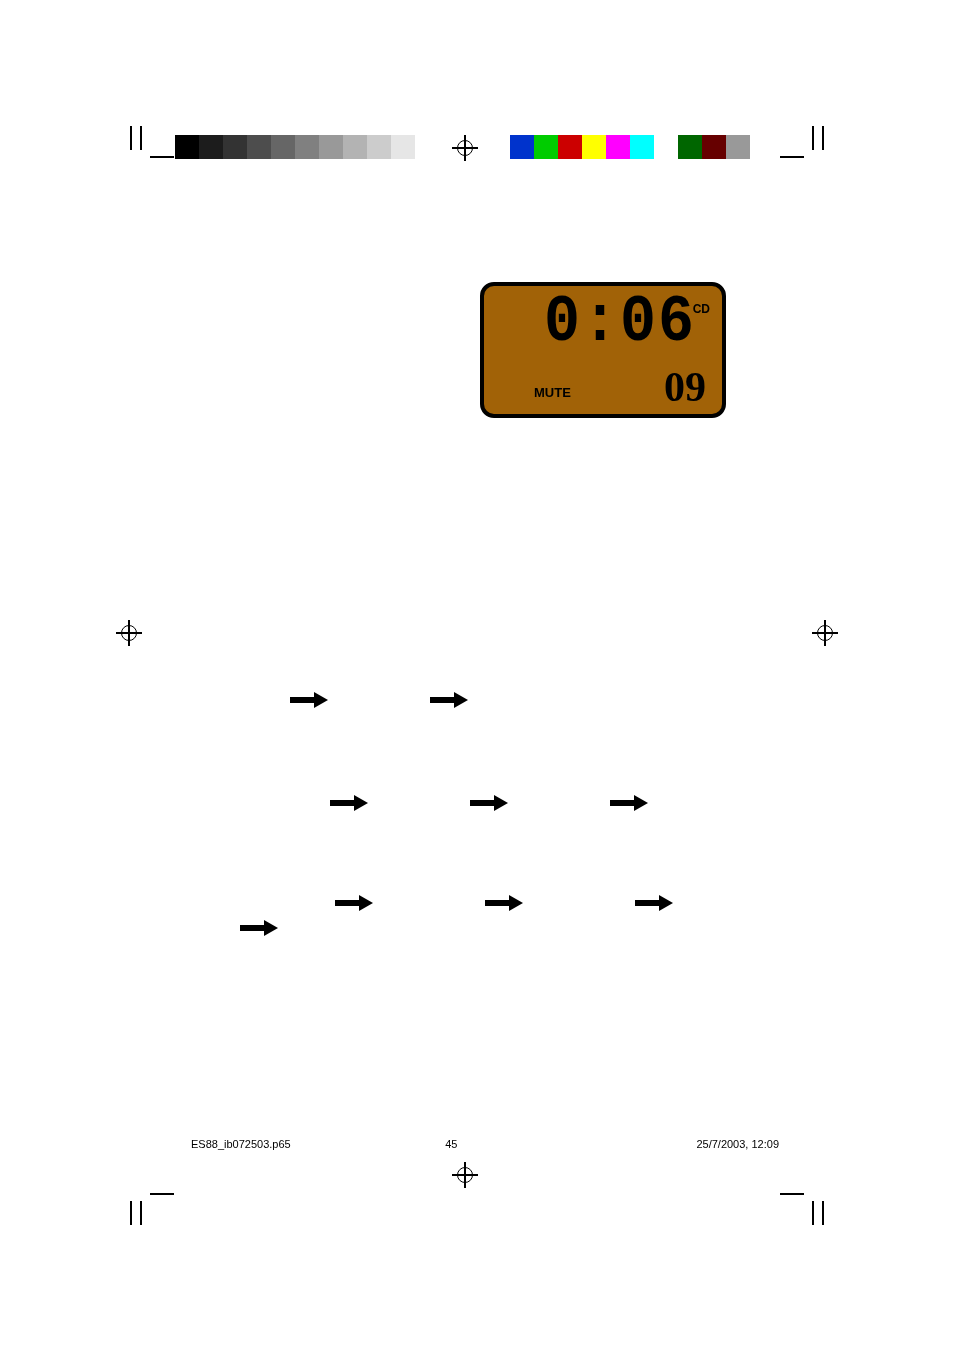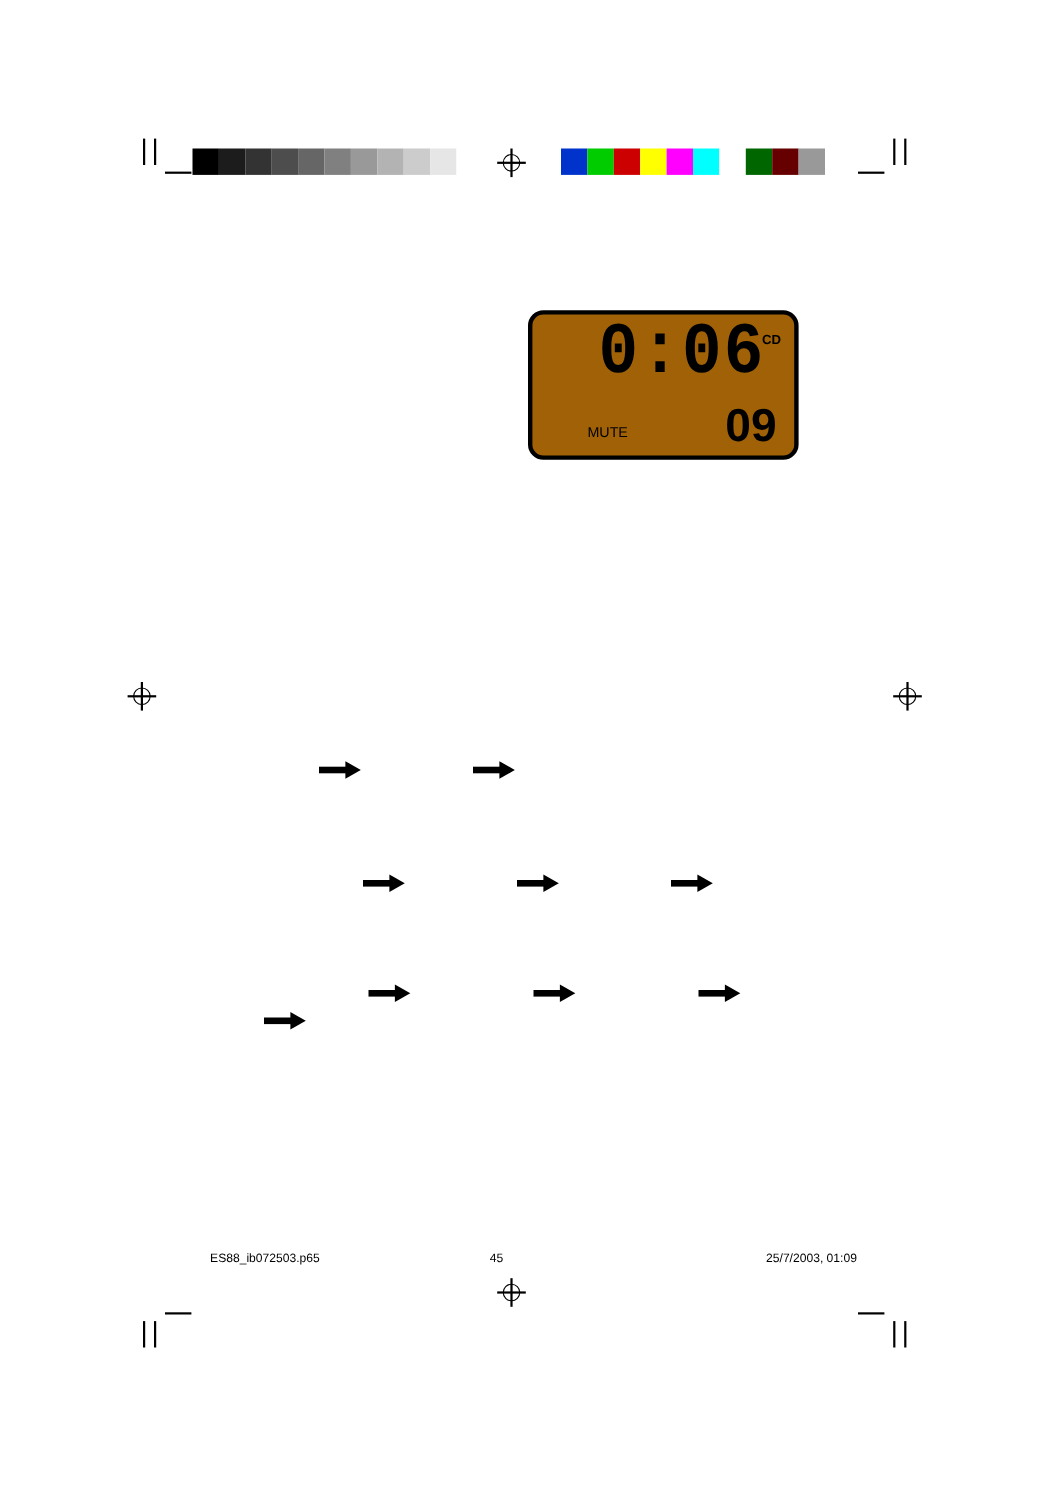--- a/index.html
+++ b/index.html
@@ -61,26 +61,26 @@
     font-size: 60px; line-height: 1;
     display:inline-block;
     transform: scaleY(1.1);
   }
   .lcd-cd {
     position:absolute; right: 12px; top: 16px;
     font-size: 12px; font-weight: bold;
   }
   .lcd-mute {
     position:absolute; left: 50px; bottom: 14px;
-    font-size: 13px; font-weight: normal;
+    font-size: 13px; font-weight: bold;
   }
   .lcd-track {
     position:absolute; right: 16px; bottom: 6px;
     font-size: 42px; line-height:1;
-    font-family: Liberation Sans, sans-serif;
+    font-family: Liberation Serif, serif;
     font-weight: bold;
     margin-top: 19px;
   }
 
   
   .arrow-row {
     position:absolute; display:flex; gap: 110px;
   }
   .arrow {
     width: 40px; height: 16px; position:relative;
@@ -221,14 +221,14 @@
   <div class="arrow"></div>
   <div class="arrow"></div>
 </div>
 <div class="arrow-row arrows-3b">
   <div class="arrow"></div>
 </div>
 
 <div class="footer">
   <span class="fname">ES88_ib072503.p65</span>
   <span class="pnum">45</span>
-  <span class="dt">25/7/2003, 01:09</span>
+  <span class="dt">25/7/2003, 12:09</span>
 </div>
 
 </body></html>

